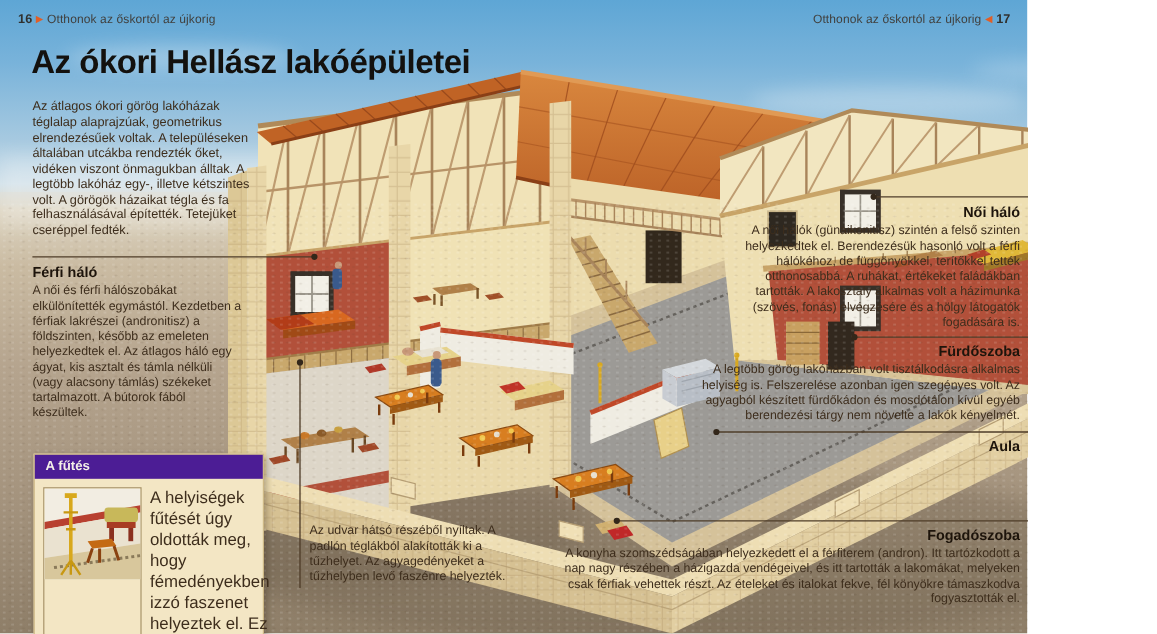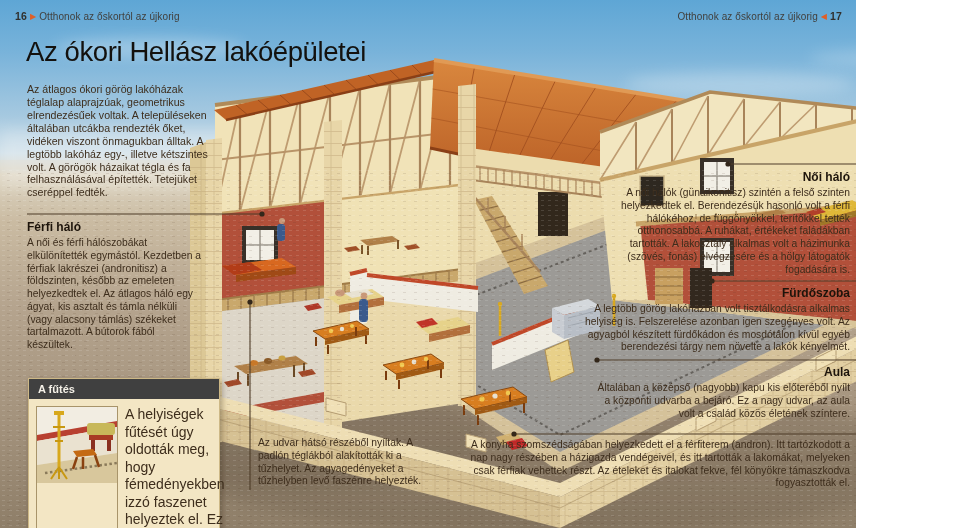--- a/index.html
+++ b/index.html
@@ -18,41 +18,41 @@
     background-size:7px 5px, 11px 7px;background-position:0 0,3px 2px;
   }
   svg.scene,svg.leads{position:absolute;left:0;top:0;}
   .hdr{position:absolute;top:10px;font-size:10px;color:#41403e;letter-spacing:.1px;}
   .hdr b{color:#30302e;font-size:10.5px;}
   .hdr .arr{color:#e05f27;font-size:8px;position:relative;top:-1px;padding:0 3px;}
   .hdr.left{left:15px;}
   .hdr.right{right:14px;text-align:right;}
   h1.title{
     position:absolute;left:26px;top:36px;margin:0;width:420px;
-    font-size:27.5px;font-weight:normal;color:#13110e;letter-spacing:-.4px;
+    font-size:27.5px;font-weight:bold;color:#13110e;letter-spacing:-.4px;
   }
   .intro{
     position:absolute;left:27px;top:83px;width:184px;margin:0;
     font-size:10.6px;line-height:1.22;color:#3d2d1c;
   }
   .co{position:absolute;margin:0;}
   .co h3{margin:0 0 3px 0;font-size:12px;color:#1d140b;}
   .co p{margin:0;font-size:10.3px;line-height:1.24;color:#3d2d1c;}
   .co.right{text-align:right;}
   #co-ferfi{left:27px;top:220px;width:176px;}
   #co-noi{right:6px;top:170px;width:246px;}
   #co-furdo{right:6px;top:286px;width:266px;}
   #co-aula{right:6px;top:365px;width:260px;}
   #co-fogado{right:6px;top:439px;width:386px;}
   #co-konyha{left:258px;top:437px;width:176px;}
   .futes{
     position:absolute;left:28px;top:378px;width:190px;
     background:#f3e6c4;border:1px solid #cdb886;box-shadow:2px 3px 6px rgba(40,25,10,.35);
   }
-  .futes .bar{background:#404040;color:#f5f1e8;font-weight:bold;font-size:11px;
+  .futes .bar{background:#4c1d95;color:#f5f1e8;font-weight:bold;font-size:11px;
     padding:4px 9px 4px 9px;}
   .futes .bd{display:flex;gap:7px;padding:7px;}
   .futes .img{flex:0 0 auto;border:1px solid #a8946a;line-height:0;}
   .futes p{margin:0;font-size:14px;line-height:1.25;color:#3d2d1c;}
   .qr{position:absolute;left:905px;top:472px;line-height:0;}
 </style>
 </head>
 <body>
 
 <div class="page">
@@ -354,24 +354,24 @@
     <p>A női hálók (günaikonitisz) szintén a felső szinten helyezkedtek el. Berendezésük hasonló volt a férfi hálókéhoz, de függönyökkel, terítőkkel tették otthonosabbá. A ruhákat, értékeket faládákban tartották. A lakosztály alkalmas volt a házimunka (szövés, fonás) elvégzésére és a hölgy látogatók fogadására is.</p>
   </div>
 
   <div class="co right" id="co-furdo">
     <h3>Fürdőszoba</h3>
     <p>A legtöbb görög lakóházban volt tisztálkodásra alkalmas helyiség is. Felszerelése azonban igen szegényes volt. Az agyagból készített fürdőkádon és mosdótálon kívül egyéb berendezési tárgy nem növelte a lakók kényelmét.</p>
   </div>
 
   <div class="co right" id="co-aula">
     <h3>Aula</h3>
-    <p>Általában a középső (nagyobb) kapu kis előteréből nyílt a központi udvarba a bejáró. Ez a nagy udvar, az aula volt a család közös életének színtere.</p>
   </div>
 
   <div class="co right" id="co-fogado">
+    <h3>Fogadószoba</h3>
     <p>A konyha szomszédságában helyezkedett el a férfiterem (andron). Itt tartózkodott a nap nagy részében a házigazda vendégeivel, és itt tartották a lakomákat, melyeken csak férfiak vehettek részt. Az ételeket és italokat fekve, fél könyökre támaszkodva fogyasztották el.</p>
   </div>
 
   <div class="co" id="co-konyha">
     <p>Az udvar hátsó részéből nyíltak. A padlón téglákból alakították ki a tűzhelyet. Az agyagedényeket a tűzhelyben levő faszénre helyezték.</p>
   </div>
 
   <div class="futes">
     <div class="bar">A fűtés</div>
     <div class="bd">

